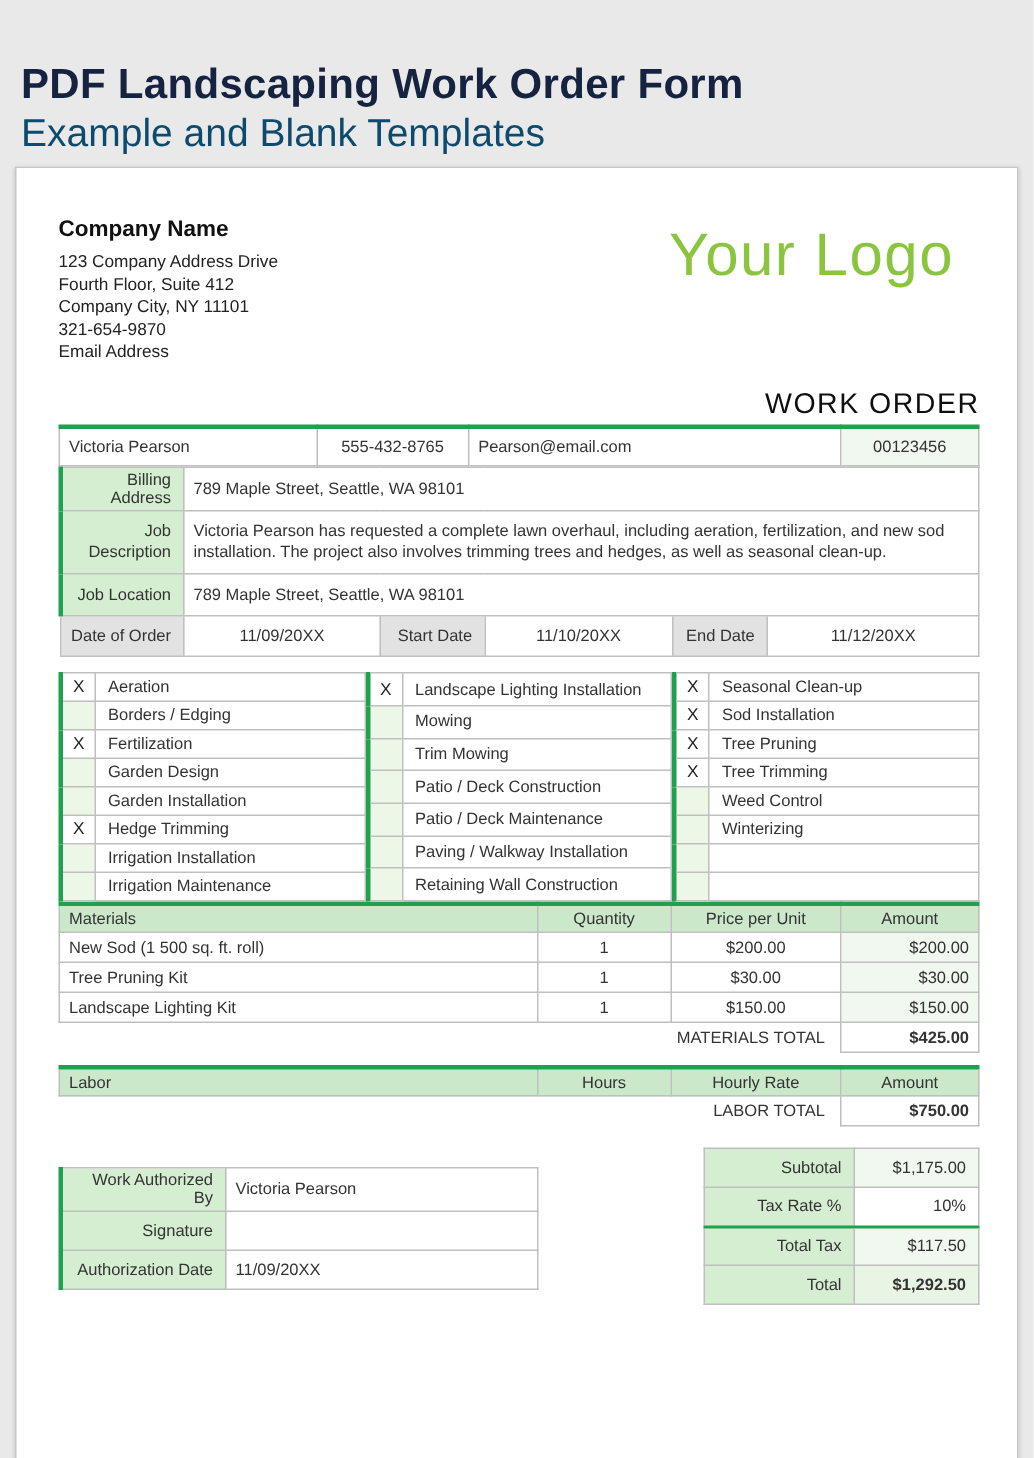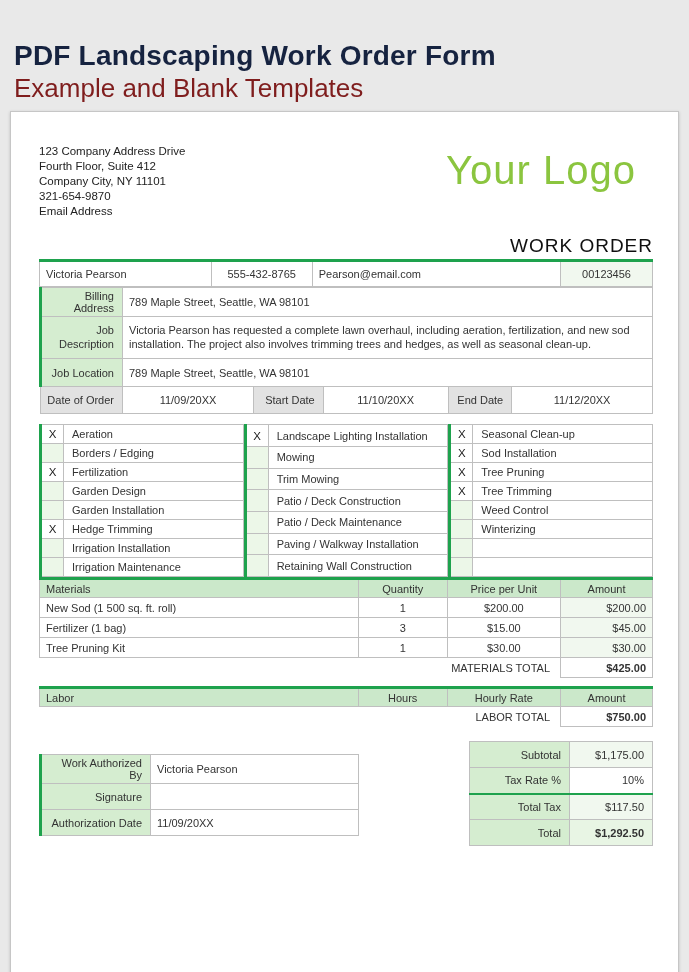--- a/index.html
+++ b/index.html
@@ -5,21 +5,21 @@
   * { box-sizing: border-box; }
   html,body { margin:0; padding:0; }
   body {
     width:689px; height:972px;
     background:#e9e9e9;
     font-family:"Liberation Sans", sans-serif;
     color:#333;
   }
   .page-header { padding:8px 0 0 14px; }
   .title1 { font-size:28px; font-weight:bold; color:#162340; line-height:1.25; letter-spacing:0.2px;margin-top:30px; }
-  .title2 { font-size:26px; font-weight:400; color:#7f1d1d; line-height:1.2; }
+  .title2 { font-size:26px; font-weight:400; color:#0c4a6e; line-height:1.2; }
 
   .card {
     margin:7px 10px 0 10px;
     background:#ffffff;
     border:1px solid #c6c6c6;
     box-shadow:0 1px 3px rgba(0,0,0,0.18);
     height:868px;
     padding:32px 25px 0 28px;
     position:relative;
   }
@@ -93,20 +93,21 @@
 <body>
 
 <div class="page-header">
   <div class="title1">PDF Landscaping Work Order Form</div>
   <div class="title2">Example and Blank Templates</div>
 </div>
 
 <div class="card">
 
   <div class="company">
+    <div class="company-name">Company Name</div>
     <div class="company-line">123 Company Address Drive</div>
     <div class="company-line">Fourth Floor, Suite 412</div>
     <div class="company-line">Company City, NY 11101</div>
     <div class="company-line">321-654-9870</div>
     <div class="company-line">Email Address</div>
   </div>
 
   <div class="logo">Your Logo</div>
 
   <div class="work-order">WORK ORDER</div>
@@ -294,30 +295,30 @@
       <th class="hdr">Price per Unit</th>
       <th class="hdr">Amount</th>
     </tr>
     <tr>
       <td>New Sod (1 500 sq. ft. roll)</td>
       <td class="col-qty">1</td>
       <td class="col-price">$200.00</td>
       <td class="col-amt tint">$200.00</td>
     </tr>
     <tr>
-      <td>Fertilizer (1 bag)</td>
-      <td class="col-qty">3</td>
-      <td class="col-price">$15.00</td>
-      <td class="col-amt tint">$45.00</td>
-    </tr>
-    <tr>
       <td>Tree Pruning Kit</td>
       <td class="col-qty">1</td>
       <td class="col-price">$30.00</td>
       <td class="col-amt tint">$30.00</td>
+    </tr>
+    <tr>
+      <td>Landscape Lighting Kit</td>
+      <td class="col-qty">1</td>
+      <td class="col-price">$150.00</td>
+      <td class="col-amt tint">$150.00</td>
     </tr>
     <tr class="total-row">
       <td colspan="3" class="total-label">MATERIALS TOTAL</td>
       <td class="total-cell">$425.00</td>
     </tr>
   </tbody>
     </table>
 
   <table class="items-table accent-top" style="margin-top:8px;">
     <colgroup>

